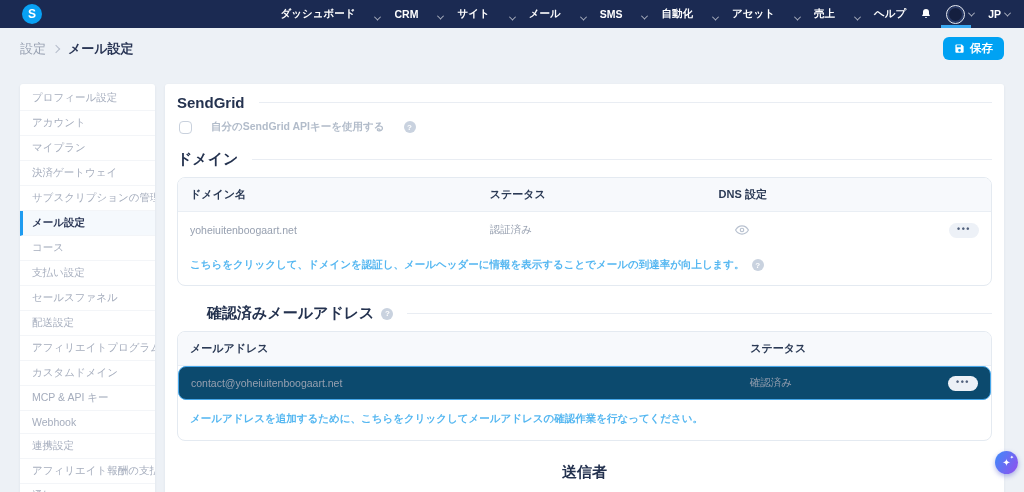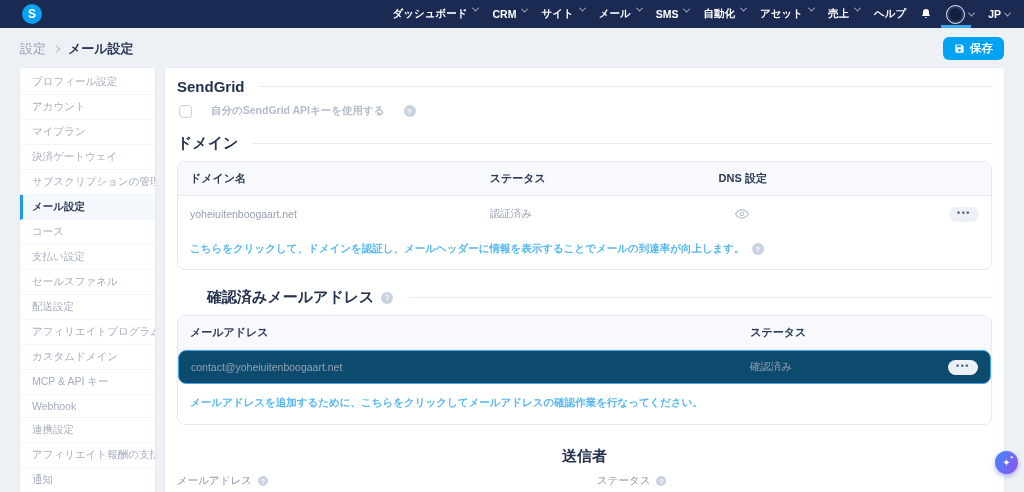--- a/index.html
+++ b/index.html
@@ -4,32 +4,32 @@
 <style>
   * { margin:0; padding:0; box-sizing:border-box; }
   html,body { width:1024px; height:492px; overflow:hidden; }
   body { background:#edf1f6; font-family:"Liberation Sans","DejaVu Sans",sans-serif; position:relative; }
 
   
   .topnav { height:28px; background:#1b2a52; display:flex; align-items:center; padding:0 14px 0 22px; }
   .logo { width:20px; height:20px; border-radius:50%; background:#09a1f4; color:#fff; font-weight:bold;
           font-size:12px; display:flex; align-items:center; justify-content:center; }
   .nav-right { margin-left:auto; display:flex; align-items:center; gap:14px; }
-  .nav-item { color:#fff; font-size:10.5px; font-weight:700; display:flex; align-items:flex-start; gap:6px; cursor:pointer; white-space:nowrap; }
+  .nav-item { color:#fff; font-size:10.5px; font-weight:700; display:flex; align-items:flex-end; gap:20px; cursor:pointer; white-space:nowrap; }
   .caret { width:5px; height:5px; border-right:1.3px solid currentColor; border-bottom:1.3px solid currentColor;
            transform:rotate(45deg) translate(-1px,-1px); display:inline-block; opacity:.65; }
   .bell { display:flex; align-items:center; }
   .avatar-wrap { position:relative; height:28px; display:flex; align-items:center; gap:4px; color:#fff; }
   .avatar { width:19px; height:19px; border-radius:50%; background:#141f3f; border:1.5px solid #e8ecf5;
             box-shadow: inset 0 0 0 2px #2a3a66; }
   .avatar-underline { position:absolute; bottom:0; left:-5px; width:30px; height:3px; background:#3aa9f2; }
   .lang { color:#fff; font-size:10.5px; font-weight:700; display:flex; align-items:center; gap:4px; }
 
   
-  .breadbar { display:flex; align-items:center; padding:9px 20px 8px; }
+  .breadbar { display:flex; align-items:center; padding:9px 20px 24px; }
   .crumb-root { font-size:13px; color:#97a0b1; cursor:pointer; }
   .crumb-sep { width:6px; height:6px; border-right:1.5px solid #b6bdcb; border-bottom:1.5px solid #b6bdcb;
                transform:rotate(-45deg); display:inline-block; margin:0 9px 0 7px; }
   .crumb-cur { font-size:13px; color:#2b3756; font-weight:700; }
   .save-btn { margin-left:auto; background:#00a2f3; color:#fff; border:none; border-radius:6px;
               height:23px; padding:0 11px; font-size:11.5px; font-weight:600; display:flex; align-items:center; gap:5px; cursor:pointer; }
 
   
   .content { display:flex; align-items:flex-start; padding:0 20px; }
   .sidebar { width:135px; background:#fff; border-radius:3px; box-shadow:0 1px 3px rgba(25,45,90,.07); padding:2px 0; }

